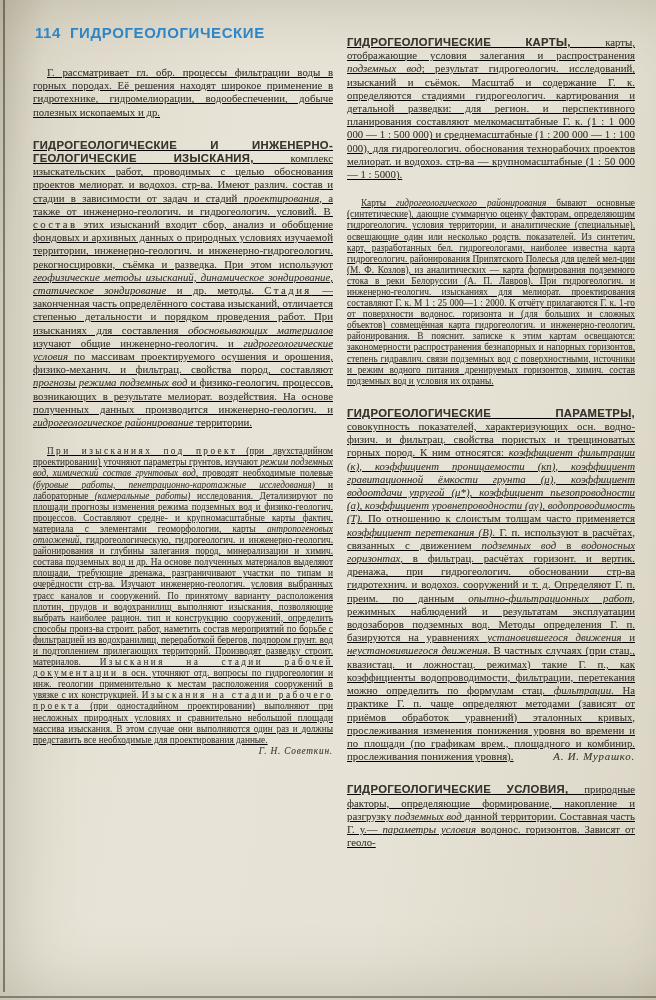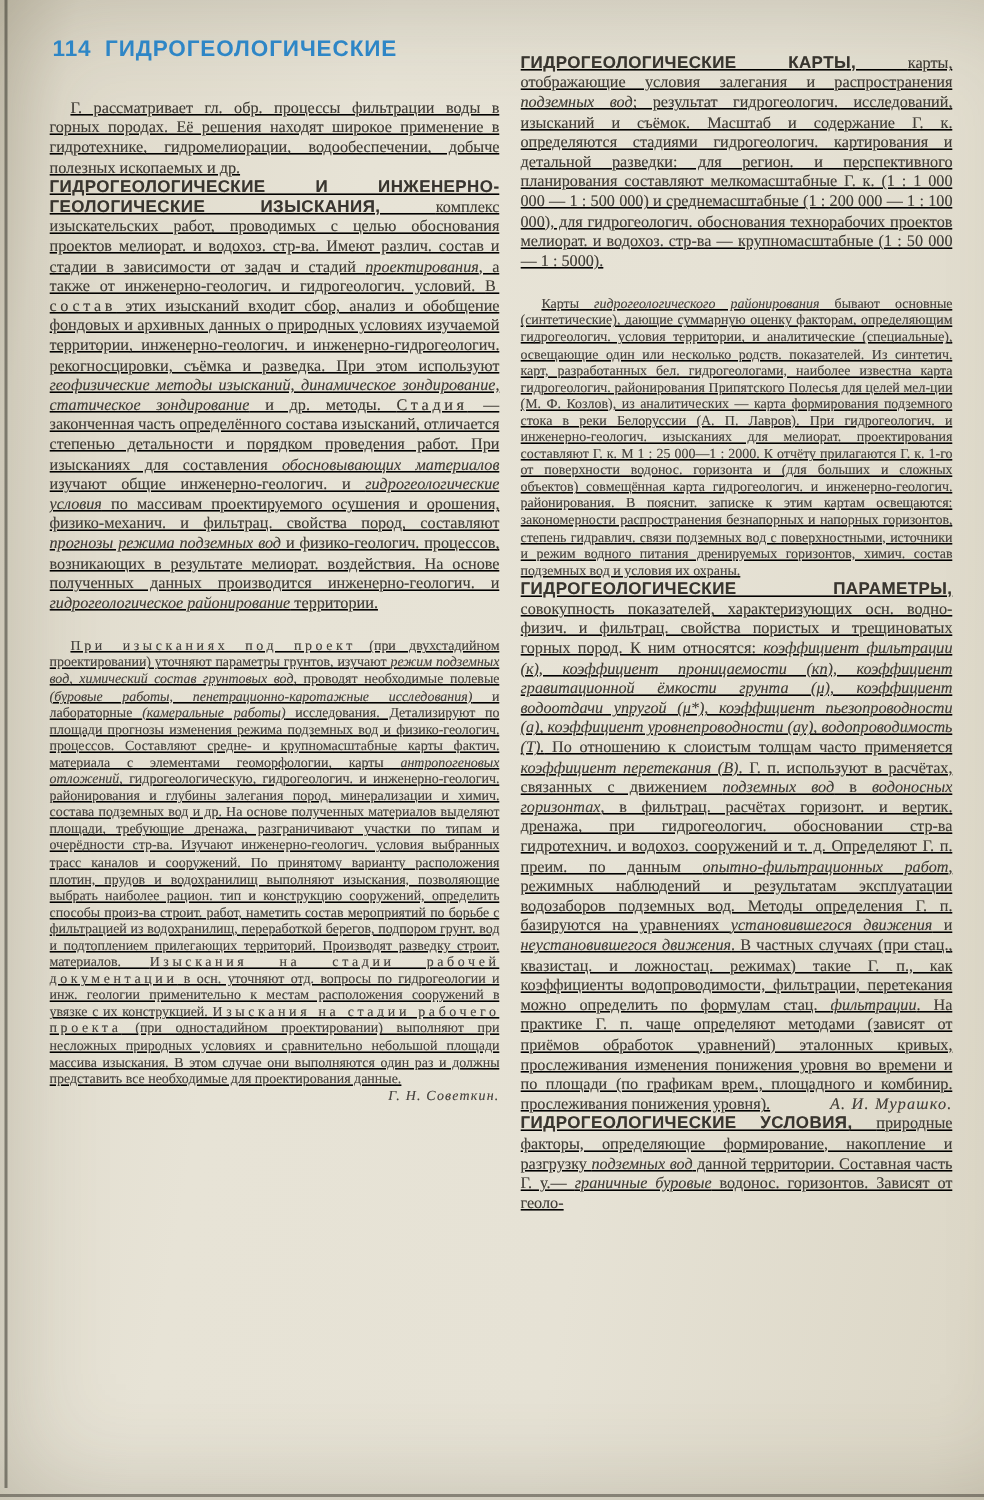--- a/index.html
+++ b/index.html
@@ -53,21 +53,21 @@
     font-size: 10.8px;
     line-height: 13.2px;
     margin-top: 46px;
   }
   .para.small {
     font-size: 9.3px;
     line-height: 11.1px;
     color: #474440;
     margin-top: 17px;
   }
-  .para.entry { margin-top: 0; }
+  .para.entry { margin-top: 20px; }
   .col .para:first-child { margin-top: 0; }
   .para.indent { text-indent: 14px; }
   .r-n { }
   .r-i { font-style: italic; }
   .r-b {
     font-family: "Liberation Sans", sans-serif;
     font-weight: bold;
     font-size: 11.3px;
     letter-spacing: 0.3px;
     color: #38352f;
@@ -92,15 +92,15 @@
 
   <div class="col col-left">
       <p class="para body indent"><span class="r-n">Г. рассматривает гл. обр. процессы фильтрации воды в горных породах. Её решения находят широкое применение в гидротехнике, гидромелиорации, водообеспечении, добыче полезных ископаемых и др.</span></p>
       <p class="para entry"><span class="r-b">ГИДРОГЕОЛОГИЧЕСКИЕ И ИНЖЕНЕРНО-ГЕОЛОГИЧЕСКИЕ ИЗЫСКАНИЯ, </span><span class="r-n">комплекс изыскательских работ, проводимых с целью обоснования проектов мелиорат. и водохоз. стр-ва. Имеют различ. состав и стадии в зависимости от задач и стадий </span><span class="r-i">проектирования</span><span class="r-n">, а также от инженерно-геологич. и гидрогеологич. условий. </span><span class="r-sp">В состав</span><span class="r-n"> этих изысканий входит сбор, анализ и обобщение фондовых и архивных данных о природных условиях изучаемой территории, инженерно-геологич. и инженерно-гидрогеологич. рекогносцировки, съёмка и разведка. При этом используют </span><span class="r-i">геофизические методы изысканий, динамическое зондирование, статическое зондирование</span><span class="r-n"> и др. методы. </span><span class="r-sp">Стадия</span><span class="r-n"> — законченная часть определённого состава изысканий, отличается степенью детальности и порядком проведения работ. При изысканиях для составления </span><span class="r-i">обосновывающих материалов</span><span class="r-n"> изучают общие инженерно-геологич. и </span><span class="r-i">гидрогеологические условия</span><span class="r-n"> по массивам проектируемого осушения и орошения, физико-механич. и фильтрац. свойства пород, составляют </span><span class="r-i">прогнозы режима подземных вод</span><span class="r-n"> и физико-геологич. процессов, возникающих в результате мелиорат. воздействия. На основе полученных данных производится инженерно-геологич. и </span><span class="r-i">гидрогеологическое районирование</span><span class="r-n"> территории.</span></p>
       <p class="para small indent"><span class="r-sp">При изысканиях под проект</span><span class="r-n"> (при двухстадийном проектировании) уточняют параметры грунтов, изучают </span><span class="r-i">режим подземных вод, химический состав грунтовых вод</span><span class="r-n">, проводят необходимые полевые </span><span class="r-i">(буровые работы, пенетрационно-каротажные исследования)</span><span class="r-n"> и лабораторные </span><span class="r-i">(камеральные работы)</span><span class="r-n"> исследования. Детализируют по площади прогнозы изменения режима подземных вод и физико-геологич. процессов. Составляют средне- и крупномасштабные карты фактич. материала с элементами геоморфологии, карты </span><span class="r-i">антропогеновых отложений</span><span class="r-n">, гидрогеологическую, гидрогеологич. и инженерно-геологич. районирования и глубины залегания пород, минерализации и химич. состава подземных вод и др. На основе полученных материалов выделяют площади, требующие дренажа, разграничивают участки по типам и очерёдности стр-ва. Изучают инженерно-геологич. условия выбранных трасс каналов и сооружений. По принятому варианту расположения плотин, прудов и водохранилищ выполняют изыскания, позволяющие выбрать наиболее рацион. тип и конструкцию сооружений, определить способы произ-ва строит. работ, наметить состав мероприятий по борьбе с фильтрацией из водохранилищ, переработкой берегов, подпором грунт. вод и подтоплением прилегающих территорий. Производят разведку строит. материалов. </span><span class="r-sp">Изыскания на стадии рабочей документации</span><span class="r-n"> в осн. уточняют отд. вопросы по гидрогеологии и инж. геологии применительно к местам расположения сооружений в увязке с их конструкцией. </span><span class="r-sp">Изыскания на стадии рабочего проекта</span><span class="r-n"> (при одностадийном проектировании) выполняют при несложных природных условиях и сравнительно небольшой площади массива изыскания. В этом случае они выполняются один раз и должны представить все необходимые для проектирования данные.</span><span class="r-sig">Г. Н. Советкин.</span></p>
     </div>
   <div class="col col-right">
       <p class="para entry"><span class="r-b">ГИДРОГЕОЛОГИЧЕСКИЕ КАРТЫ, </span><span class="r-n">карты, отображающие условия залегания и распространения </span><span class="r-i">подземных вод</span><span class="r-n">; результат гидрогеологич. исследований, изысканий и съёмок. Масштаб и содержание Г. к. определяются стадиями гидрогеологич. картирования и детальной разведки: для регион. и перспективного планирования составляют мелкомасштабные Г. к. (1 : 1 000 000 — 1 : 500 000) и среднемасштабные (1 : 200 000 — 1 : 100 000), для гидрогеологич. обоснования технорабочих проектов мелиорат. и водохоз. стр-ва — крупномасштабные (1 : 50 000 — 1 : 5000).</span></p>
       <p class="para small indent"><span class="r-n">Карты </span><span class="r-i">гидрогеологического районирования</span><span class="r-n"> бывают основные (синтетические), дающие суммарную оценку факторам, определяющим гидрогеологич. условия территории, и аналитические (специальные), освещающие один или несколько родств. показателей. Из синтетич. карт, разработанных бел. гидрогеологами, наиболее известна карта гидрогеологич. районирования Припятского Полесья для целей мел-ции (М. Ф. Козлов), из аналитических — карта формирования подземного стока в реки Белоруссии (А. П. Лавров). При гидрогеологич. и инженерно-геологич. изысканиях для мелиорат. проектирования составляют Г. к. М 1 : 25 000—1 : 2000. К отчёту прилагаются Г. к. 1-го от поверхности водонос. горизонта и (для больших и сложных объектов) совмещённая карта гидрогеологич. и инженерно-геологич. районирования. В пояснит. записке к этим картам освещаются: закономерности распространения безнапорных и напорных горизонтов, степень гидравлич. связи подземных вод с поверхностными, источники и режим водного питания дренируемых горизонтов, химич. состав подземных вод и условия их охраны.</span></p>
       <p class="para entry"><span class="r-b">ГИДРОГЕОЛОГИЧЕСКИЕ ПАРАМЕТРЫ, </span><span class="r-n">совокупность показателей, характеризующих осн. водно-физич. и фильтрац. свойства пористых и трещиноватых горных пород. К ним относятся: </span><span class="r-i">коэффициент фильтрации (к), коэффициент проницаемости (кп), коэффициент гравитационной ёмкости грунта (μ), коэффициент водоотдачи упругой (μ*), коэффициент пьезопроводности (а), коэффициент уровнепроводности (ау), водопроводимость (Т).</span><span class="r-n"> По отношению к слоистым толщам часто применяется </span><span class="r-i">коэффициент перетекания (В)</span><span class="r-n">. Г. п. используют в расчётах, связанных с движением </span><span class="r-i">подземных вод</span><span class="r-n"> в </span><span class="r-i">водоносных горизонтах</span><span class="r-n">, в фильтрац. расчётах горизонт. и вертик. дренажа, при гидрогеологич. обосновании стр-ва гидротехнич. и водохоз. сооружений и т. д. Определяют Г. п. преим. по данным </span><span class="r-i">опытно-фильтрационных работ</span><span class="r-n">, режимных наблюдений и результатам эксплуатации водозаборов подземных вод. Методы определения Г. п. базируются на уравнениях </span><span class="r-i">установившегося движения</span><span class="r-n"> и </span><span class="r-i">неустановившегося движения</span><span class="r-n">. В частных случаях (при стац., квазистац. и ложностац. режимах) такие Г. п., как коэффициенты водопроводимости, фильтрации, перетекания можно определить по формулам стац. </span><span class="r-i">фильтрации</span><span class="r-n">. На практике Г. п. чаще определяют методами (зависят от приёмов обработок уравнений) эталонных кривых, прослеживания изменения понижения уровня во времени и по площади (по графикам врем., площадного и комбинир. прослеживания понижения уровня).</span><span class="r-sig">А. И. Мурашко.</span></p>
-      <p class="para entry"><span class="r-b">ГИДРОГЕОЛОГИЧЕСКИЕ УСЛОВИЯ, </span><span class="r-n">природные факторы, определяющие формирование, накопление и разгрузку </span><span class="r-i">подземных вод</span><span class="r-n"> данной территории. Составная часть Г. у.— </span><span class="r-i">граничные буровые</span><span class="r-n"> водонос. горизонтов. Зависят от геоло-</span></p>
+      <p class="para entry"><span class="r-b">ГИДРОГЕОЛОГИЧЕСКИЕ УСЛОВИЯ, </span><span class="r-n">природные факторы, определяющие формирование, накопление и разгрузку </span><span class="r-i">подземных вод</span><span class="r-n"> данной территории. Составная часть Г. у.— </span><span class="r-i">параметры условия</span><span class="r-n"> водонос. горизонтов. Зависят от геоло-</span></p>
     </div>
 </div>
 
 </body></html>

